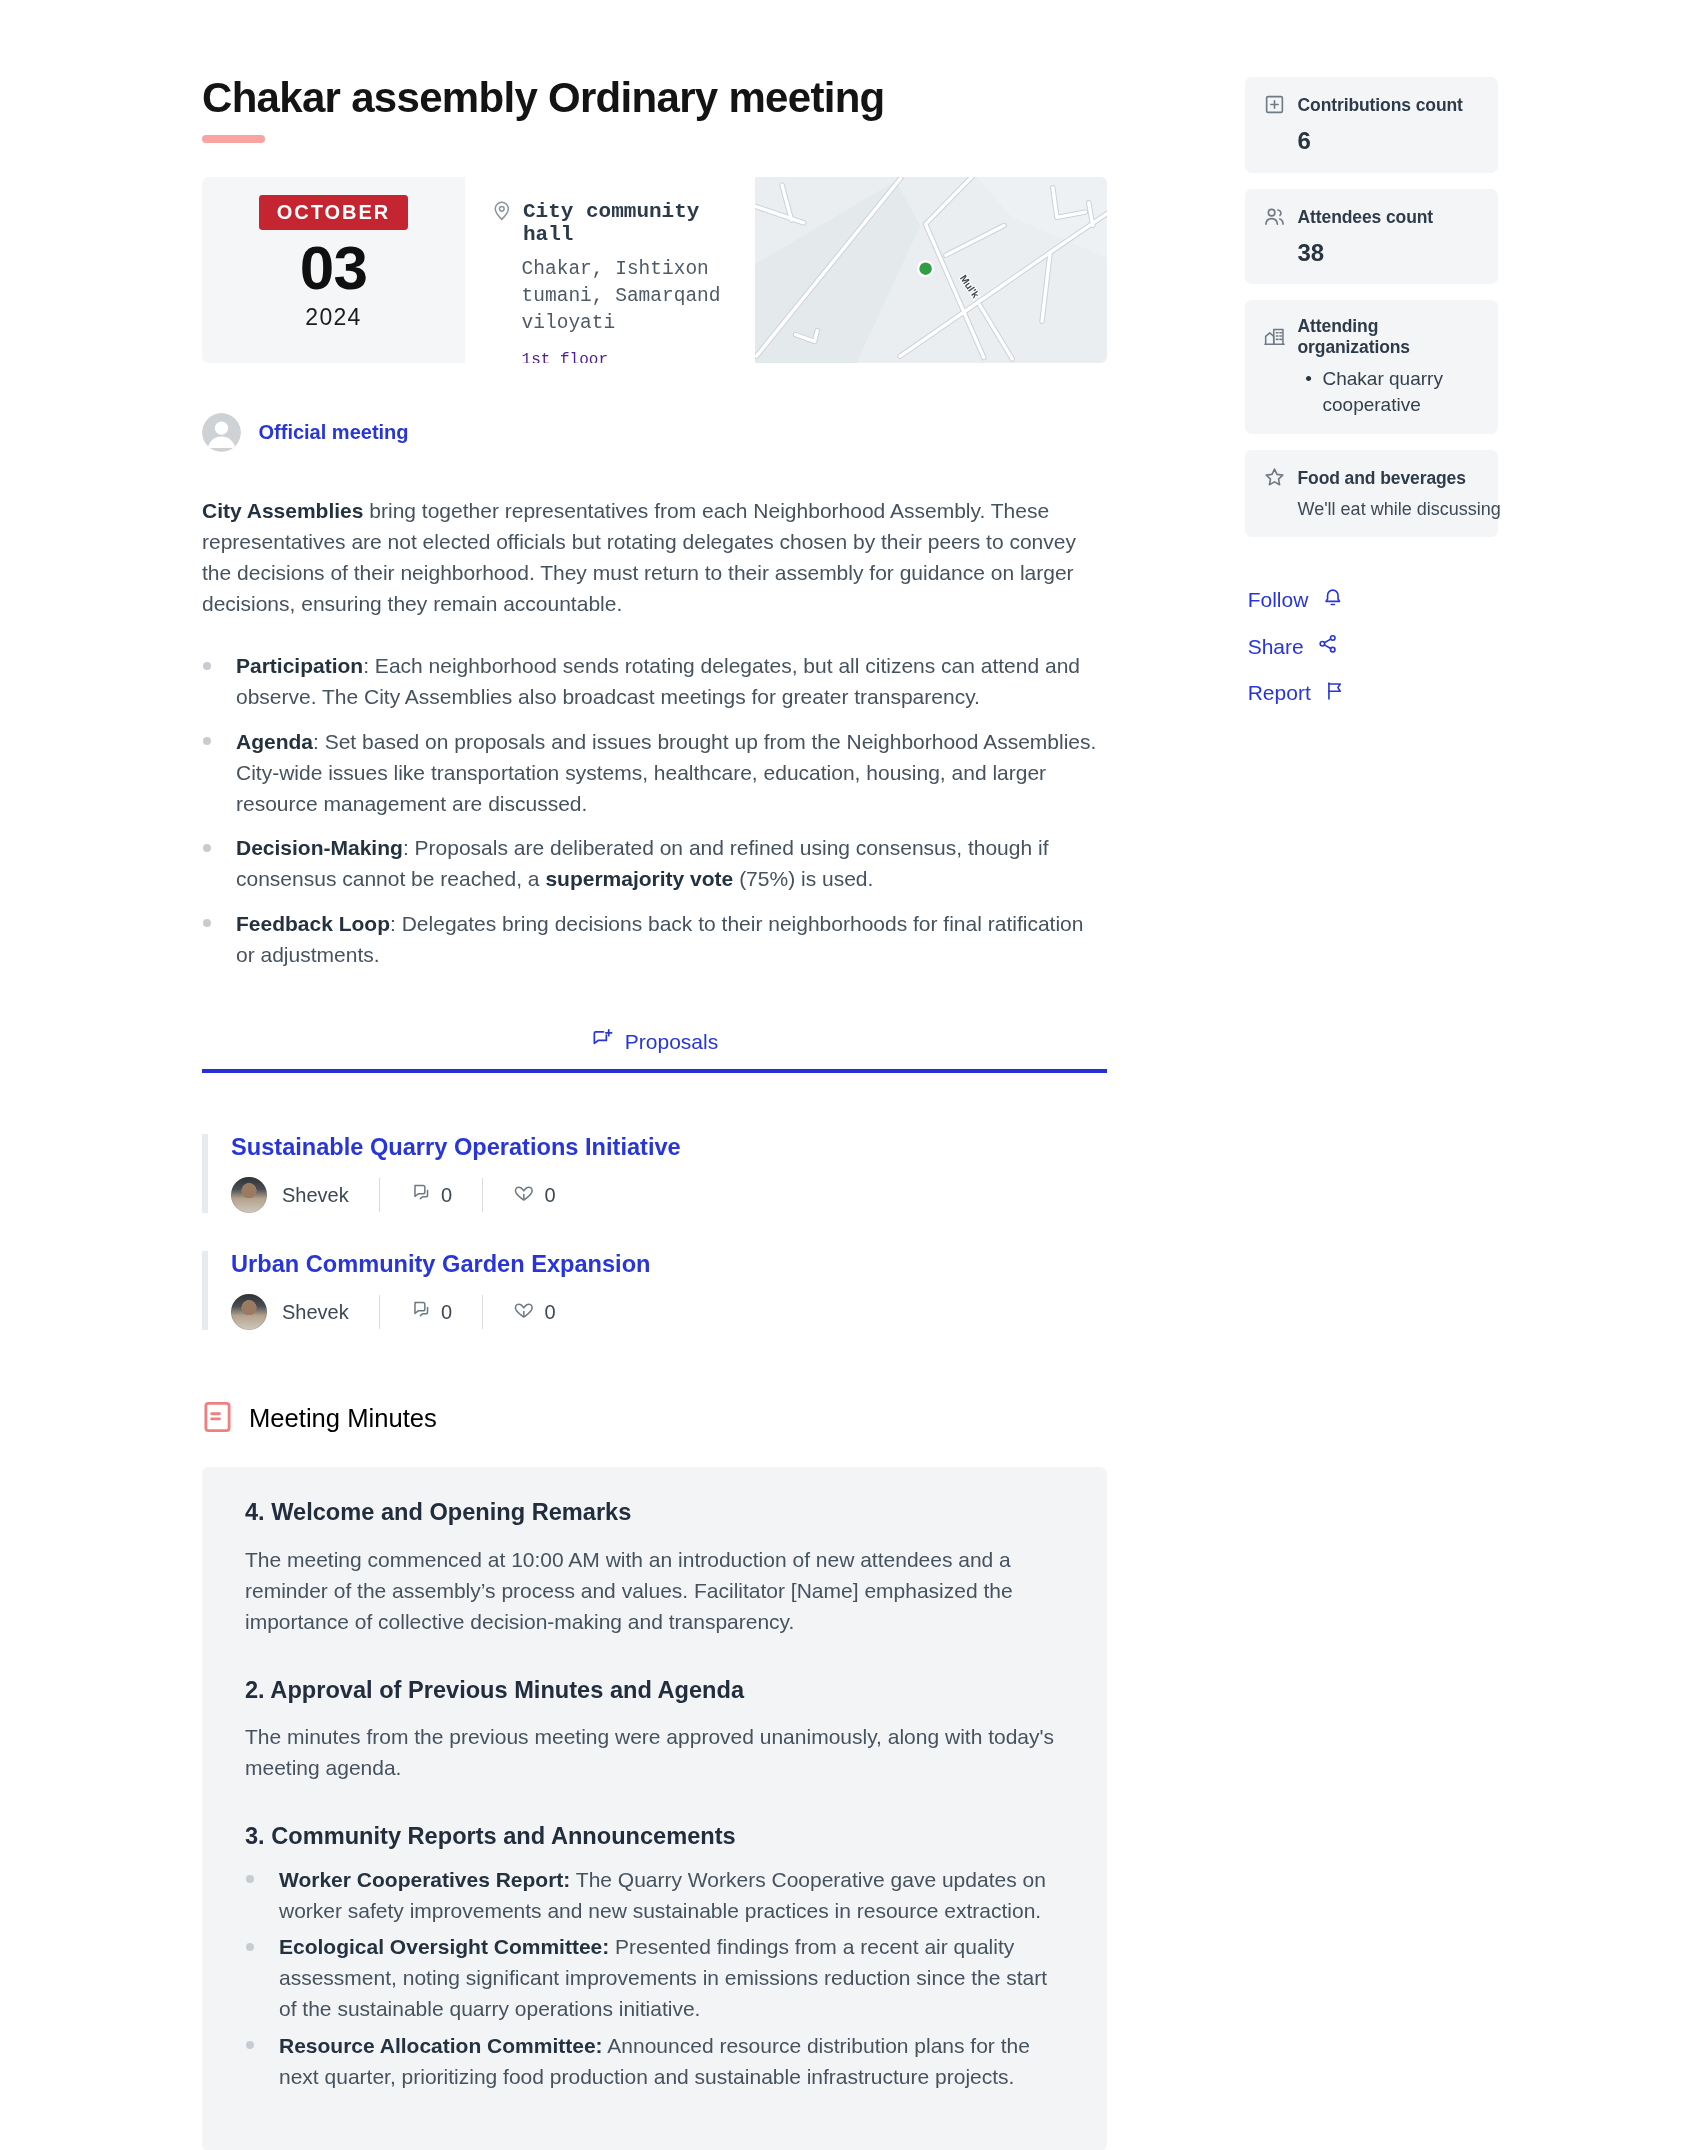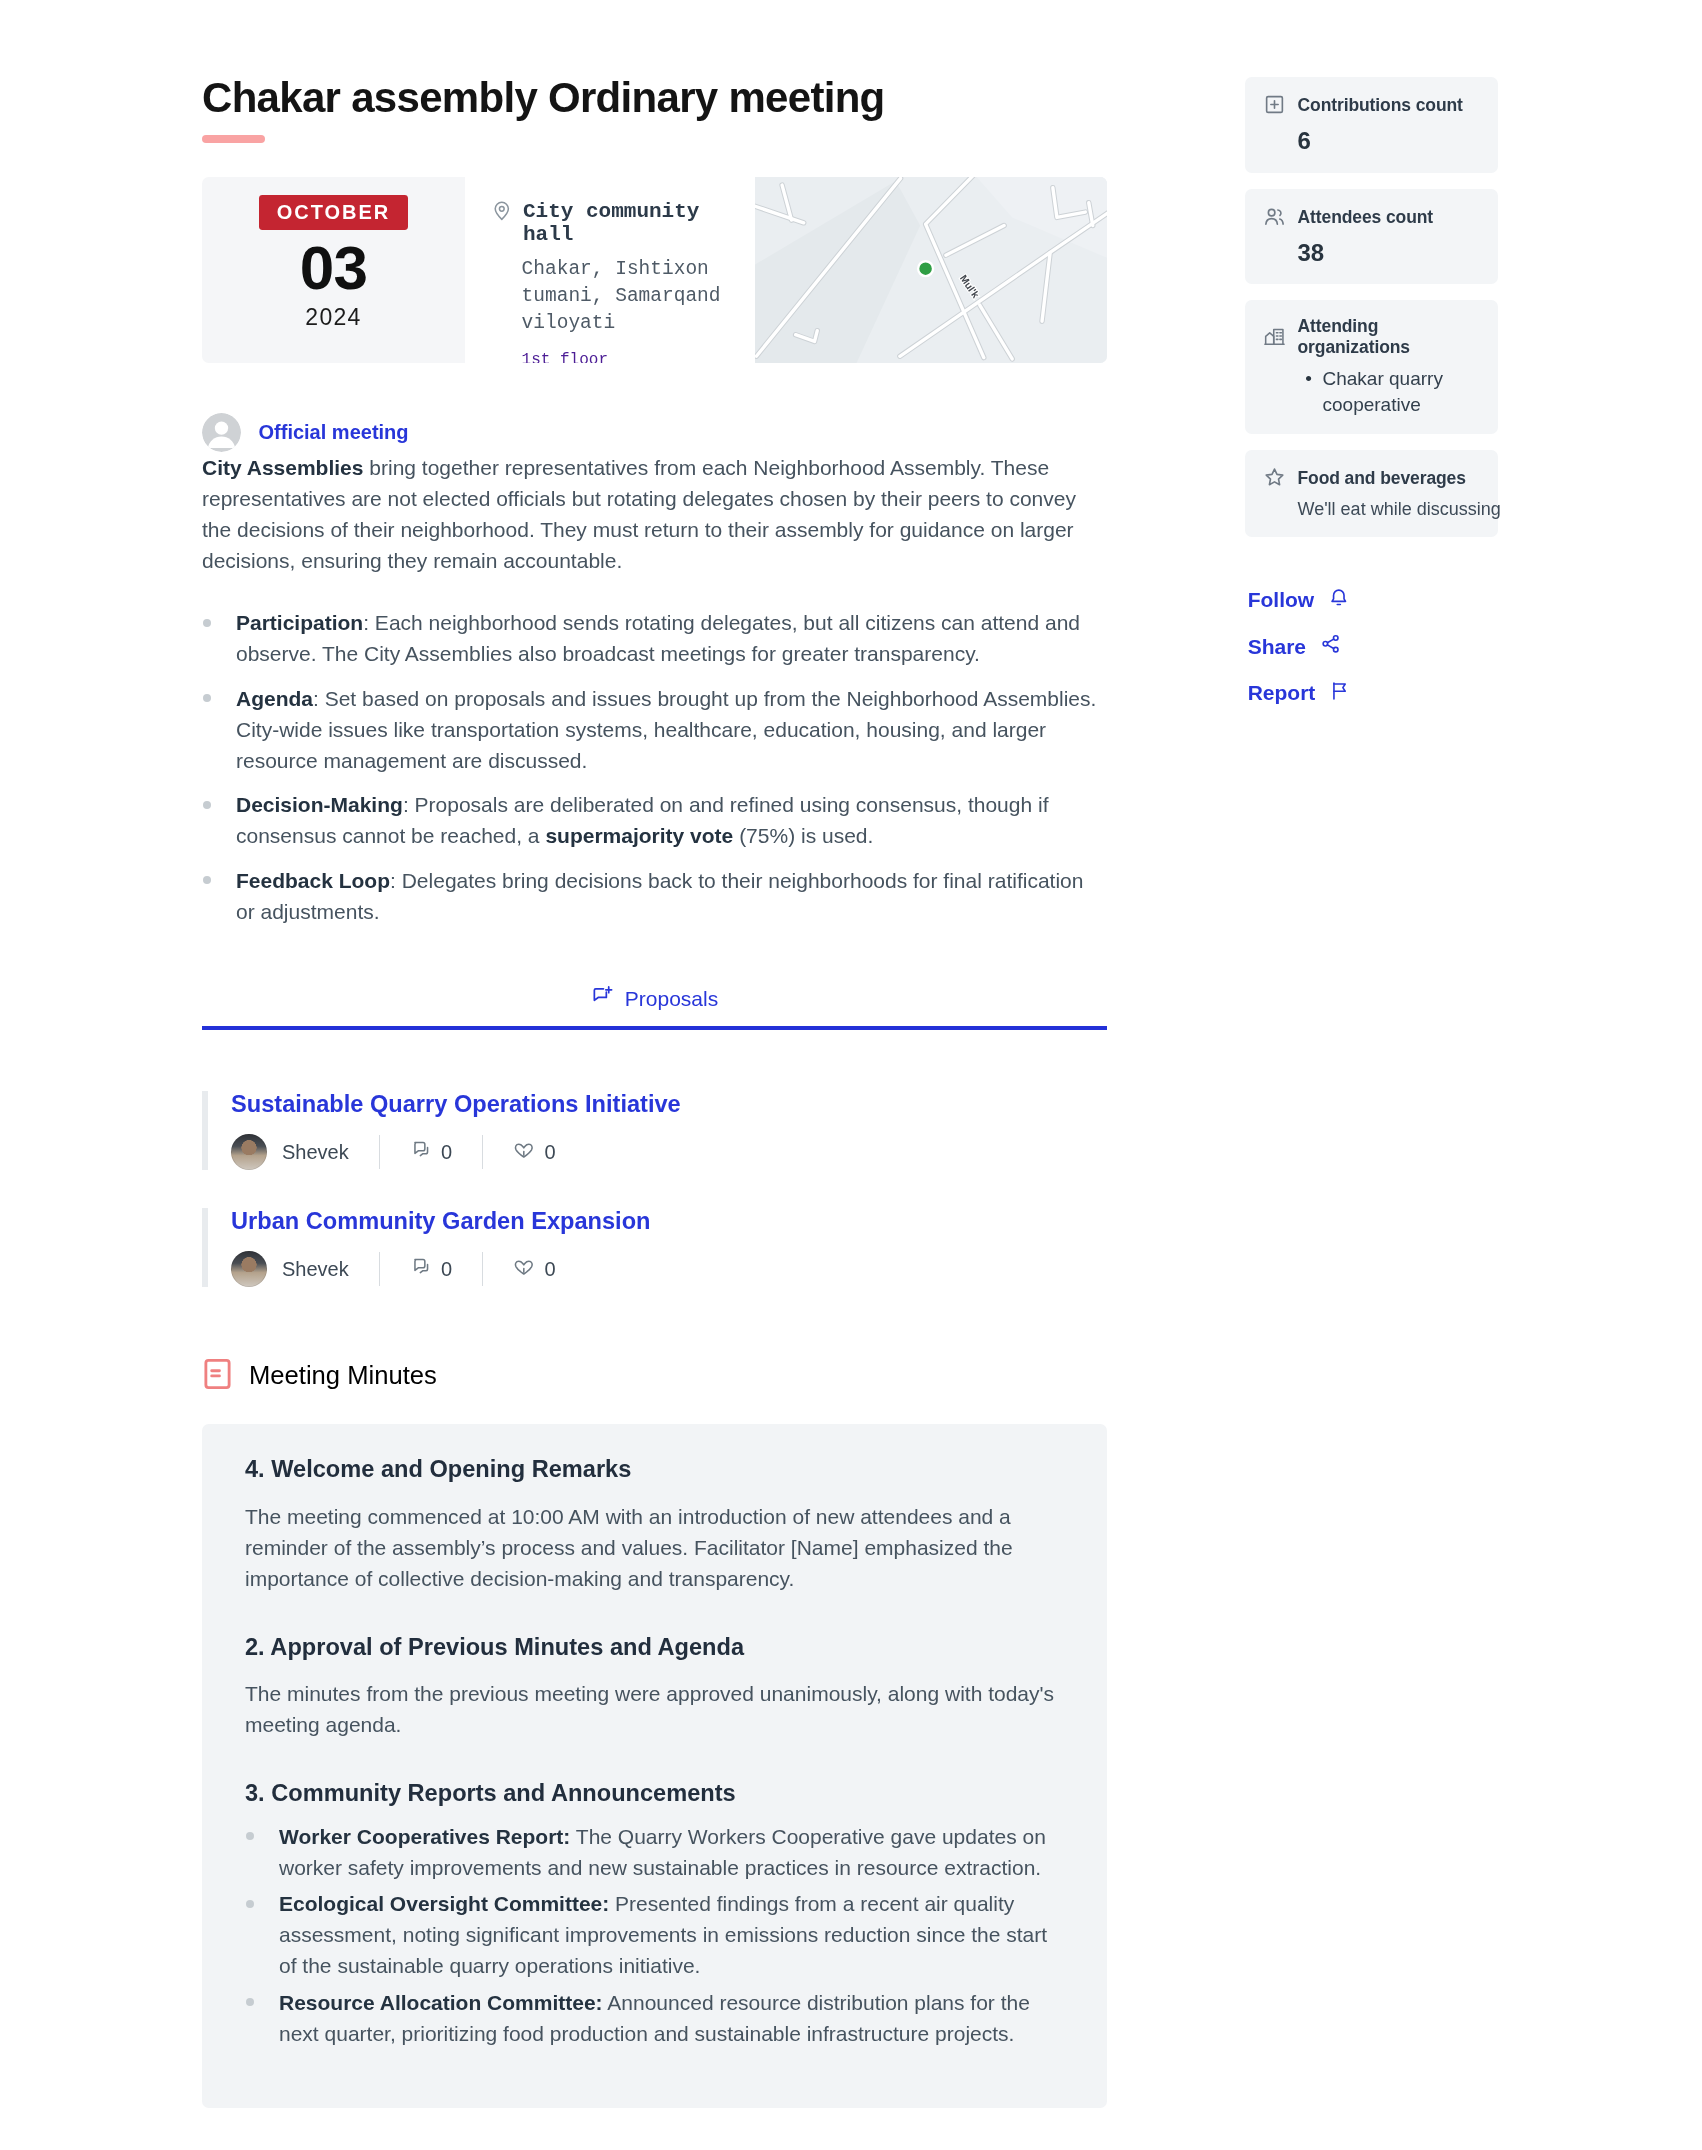--- a/index.html
+++ b/index.html
@@ -25,21 +25,21 @@
   .loc-address { margin-left: 31px; margin-top: 9.4px; font-size: 19.5px; line-height: 27px; color: #4e5a66; }
   .loc-floor { margin-left: 31px; margin-top: 14px; font-size: 16px; color: #4c1d95; }
   .time-row { margin-top: auto; display: flex; align-items: center; gap: 10.8px; font-size: 21px; font-weight: 700; color: #2c3a49; }
   .map-thumb { width: 352px; flex: 0 0 auto; position: relative; }
   .map-thumb svg { display:block; width: 100%; height: 100%; }
 
   .official-row { margin-top: 50px; display: flex; align-items: center; gap: 17.5px; }
   .avatar-default { width: 39px; height: 39px; border-radius: 50%; overflow: hidden; flex: 0 0 auto; }
   .official-label { color: #2836d9; font-size: 20px; font-weight: 700; text-decoration: none; }
 
-  .intro { font-size: 21px; line-height: 31px; color: #46535f; }
+  .intro { margin-top: 43px; font-size: 21px; line-height: 31px; color: #46535f; }
   b.dark { color: #243240; font-weight: 700; }
 
   ul.dots { list-style: none; margin-top: 31px; }
   ul.dots li { position: relative; padding-left: 34px; font-size: 21px; line-height: 31px; margin-bottom: 13.5px; color: #46535f; }
   ul.dots li::before { content:""; position:absolute; left: 1.3px; top: 11.5px; width: 8px; height: 8px; border-radius: 50%; background: #c6ccd1; }
 
   .proposals-divider { margin-top: 58px; border-bottom: 4px solid #2431d8; padding-bottom: 13.5px; text-align: center; }
   .proposals-link { display: inline-flex; align-items: center; gap: 11px; color: #2836d9; font-size: 21px; text-decoration: none; }
 
   .proposal { margin-top: 61px; border-left: 6px solid #e8ebee; padding-left: 23px; }
@@ -71,21 +71,21 @@
   .side-card { background: #f3f5f7; border-radius: 6.7px; padding: 16px 16px 16px 17.5px; margin-bottom: 16px; }
   .side-head { display: flex; align-items: center; gap: 12px; }
   .side-head svg { color: #707a85; flex: 0 0 auto; }
   .side-label { font-size: 17.5px; font-weight: 700; color: #2e3b49; letter-spacing: -0.1px; }
   .side-value { margin: 9.4px 0 1.3px 35px; font-size: 24px; font-weight: 700; color: #28343f; }
   .side-text { margin: 8px 0 1.3px 35px; font-size: 18px; color: #3d4a57; white-space: nowrap; }
   .side-list { margin: 8px 0 0 40px; font-size: 19px; line-height: 25.6px; color: #33404d; list-style: none; }
   .side-list li { position: relative; padding-left: 20px; }
   .side-list li::before { content:"•"; position:absolute; left: 2.7px; top: 0; color:#28343f; }
   .side-actions { margin-top: 50px; padding-left: 2.7px; }
-  .side-action { display: flex; align-items: center; gap: 13.5px; color: #2836d9; font-size: 21px; font-weight: 700; text-decoration: none; margin-bottom: 20px; }
+  .side-action { display: flex; align-items: center; gap: 13.5px; color: #2836d9; font-size: 21px; font-weight: 400; text-decoration: none; margin-bottom: 20px; }
   .icon { display: inline-block; flex: 0 0 auto; }
 </style>
 </head>
 <body>
 
 <div class="main">
 
   <h1 class="page-title">Chakar assembly Ordinary meeting</h1>
   <div class="title-decorator"></div>
 

